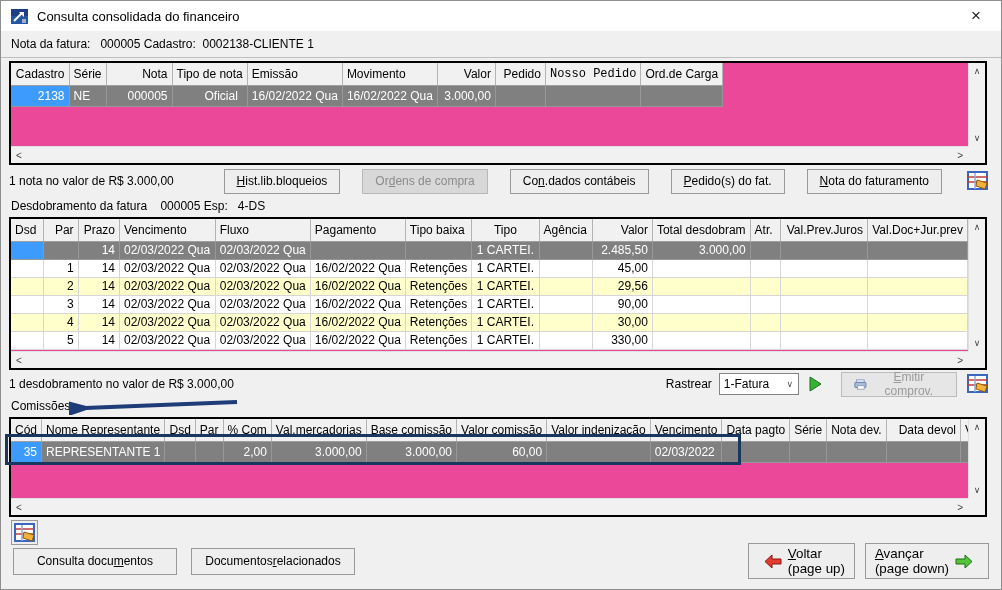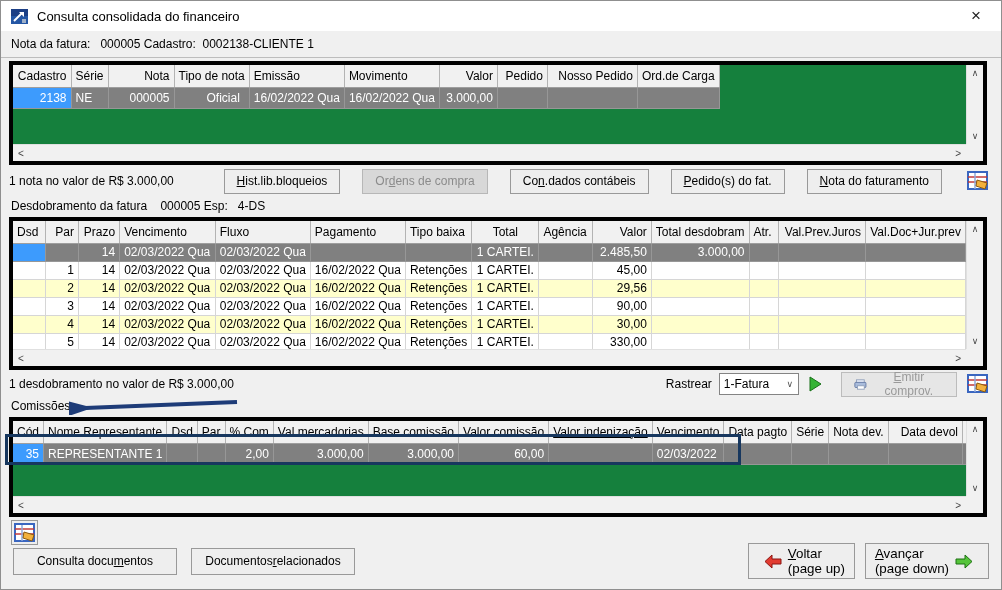--- a/index.html
+++ b/index.html
@@ -11,21 +11,21 @@
   #titlebar { position:absolute; left:0; top:0; width:100%; height:30px; background:#ffffff; display:flex; align-items:center; padding:0 10px; }
   #titlebar .app-icon { width:17px; height:15px; margin-right:9px; flex:0 0 auto; }
   #titlebar .title { font-size:13px; }
   #close-btn { margin-left:auto; width:30px; height:26px; display:flex; align-items:center; justify-content:center; font-size:17px; color:#222; cursor:default; }
 
   
   #infobar { position:absolute; left:0; top:30px; width:100%; height:27px; background:#f0f0f0; display:flex; align-items:center; padding:0 10px; border-bottom:1px solid #bdbdbd; }
   .pre { white-space:pre; }
 
   
-  .panel { position:absolute; background:#15803d; border:4px solid #000000; }
+  .panel { position:absolute; background:#ec4899; border:2px solid #000000; }
   .table-clip { position:absolute; left:0; top:0; right:17px; bottom:17px; overflow:hidden; }
   .vscroll { position:absolute; right:0; top:0; bottom:17px; width:17px; background:#f1f1f1; border-left:1px solid #e0e0e0; display:flex; flex-direction:column; justify-content:space-between; align-items:center; padding:3px 0; color:#454545; font-size:9px; }
   .hscroll { position:absolute; left:0; bottom:0; right:17px; height:17px; background:#f1f1f1; border-top:1px solid #e0e0e0; display:flex; justify-content:space-between; align-items:center; padding:0 5px; color:#454545; font-size:10px; }
   .corner { position:absolute; right:0; bottom:0; width:17px; height:17px; background:#f1f1f1; }
 
   table.grid { border-collapse:collapse; table-layout:fixed; white-space:nowrap; }
   table.grid th { background:#f1f1f1; font-weight:normal; border-right:1px solid #b3b3b3; border-bottom:1px solid #9e9e9e; padding:2px 4px; height:22px; overflow:hidden; }
   table.grid td { border-right:1px solid #d6d6d6; border-bottom:1px solid #d6d6d6; padding:1px 4px; height:21px; overflow:hidden; background:#fff; }
   table.grid.dense td { height:18px; }
   table.grid tr.yellow td { background:#ffffcc; }
@@ -115,21 +115,21 @@
           <thead>
             <tr>
               <th style="text-align: right;">Cadastro</th>
               <th style="text-align: left;">Série</th>
               <th style="text-align: right;">Nota</th>
               <th style="text-align: left;">Tipo de nota</th>
               <th style="text-align: left;">Emissão</th>
               <th style="text-align: left;">Movimento</th>
               <th style="text-align: right;">Valor</th>
               <th style="text-align: right;">Pedido</th>
-              <th style="text-align: right;">Nosso Pedido</th>
+              <th style="text-align: right; font-family: Liberation Mono, monospace;">Nosso Pedido</th>
               <th style="text-align: right;">Ord.de Carga</th>
             </tr>
           </thead>
           <tbody>
             <tr class="selected">
               <td class="focus-cell" style="text-align: right;">2138</td>
               <td style="text-align: left;">NE</td>
               <td style="text-align: right;">000005</td>
               <td style="text-align: left; padding-left: 32px;">Oficial</td>
               <td style="text-align: left;">16/02/2022 Qua</td>
@@ -197,21 +197,21 @@
           </colgroup>
           <thead>
             <tr>
               <th style="text-align: left;">Dsd</th>
               <th style="text-align: right;">Par</th>
               <th style="text-align: right;">Prazo</th>
               <th style="text-align: left;">Vencimento</th>
               <th style="text-align: left;">Fluxo</th>
               <th style="text-align: left;">Pagamento</th>
               <th style="text-align: left;">Tipo baixa</th>
-              <th style="text-align: center;">Total</th>
+              <th style="text-align: center;">Tipo</th>
               <th style="text-align: left;">Agência</th>
               <th style="text-align: right;">Valor</th>
               <th style="text-align: center;">Total desdobram</th>
               <th style="text-align: left;">Atr.</th>
               <th style="text-align: right;">Val.Prev.Juros</th>
               <th style="text-align: right;">Val.Doc+Jur.prev</th>
             </tr>
           </thead>
           <tbody>
             <tr class="selected">

